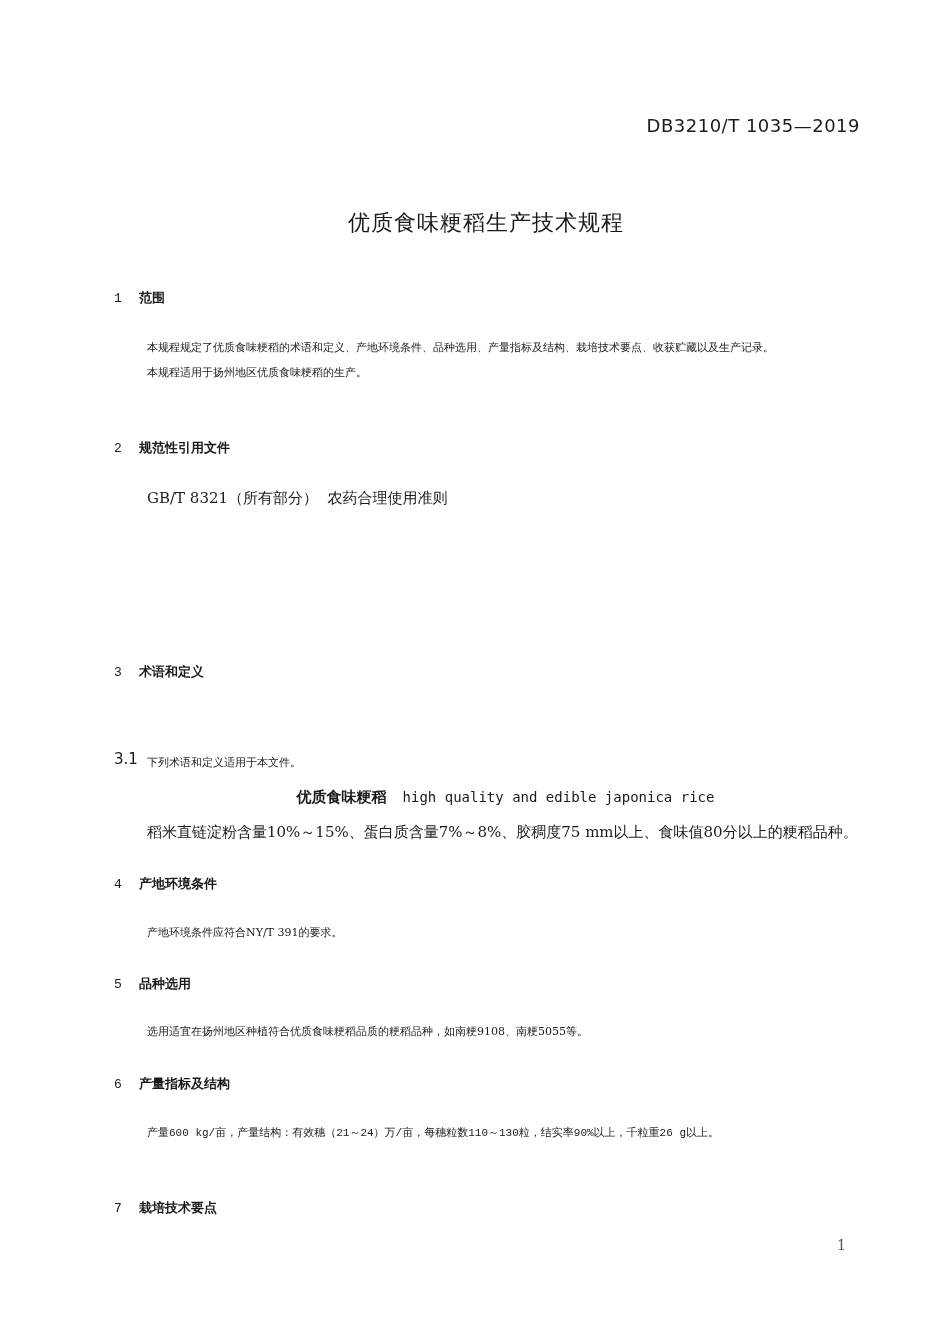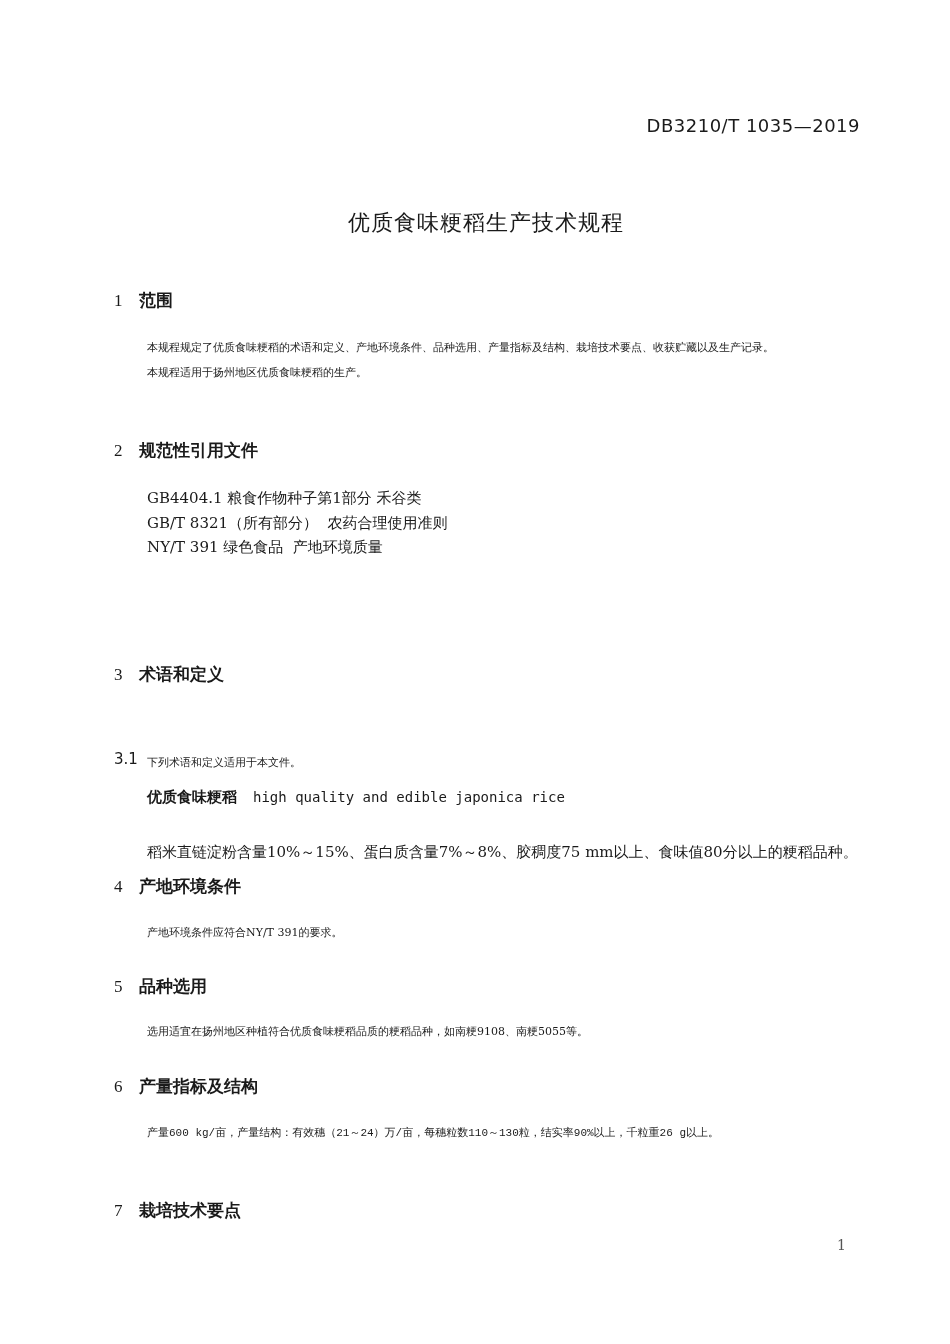--- a/index.html
+++ b/index.html
@@ -3,25 +3,25 @@
 <meta charset="utf-8">
 <style>
   html, body { margin: 0; padding: 0; background: #ffffff; }
   body { width: 950px; height: 1344px; position: relative; overflow: hidden;
          font-family: "DejaVu Serif", "Liberation Serif", serif; color: #1a1a1a; }
   .doc-code { position: absolute; top: 115px; right: 90px; font-family: "DejaVu Sans", "Liberation Sans", sans-serif;
               font-size: 18px; letter-spacing: 0.5px; }
   .title { position: absolute; top: 208px; left: 0; width: 972px; text-align: center;
            font-family: "DejaVu Sans", "Liberation Sans", sans-serif; font-size: 22px; letter-spacing: 1px; }
   .block { position: absolute; left: 114px; width: 750px; }
-  .heading { font-family: Liberation Serif, serif; font-size: 17px; font-weight: bold; }
+  .heading { font-family: Liberation Mono, monospace; font-size: 13px; font-weight: bold; }
   .heading .num { display: inline-block; width: 25px; font-weight: normal; }
   .para { font-size: 11px; line-height: 24.5px; text-indent: 33px; margin: 0; }
   .line { font-size: 15px; line-height: 24.5px; padding-left: 33px; margin: 0; white-space: pre; }
-  .term { font-size: 15px; padding-left: 33px; }
+  .term { font-size: 15px; padding-left: 33px; text-align: center; }
   .term .zh { font-family: "DejaVu Sans", "Liberation Sans", sans-serif; font-weight: bold; }
   .term .en { font-family: "DejaVu Sans Mono", "Liberation Mono", monospace; margin-left: 16px; font-size: 14px; }
   .sub-num { font-family: "DejaVu Sans", "Liberation Sans", sans-serif; font-size: 15px; }
   .page-num { position: absolute; top: 1237px; left: 837px; font-size: 14px; color: #555; }
 </style>
 </head>
 <body>
 
 <div class="doc-code">DB3210/T 1035—2019</div>
 <div class="title">优质食味粳稻生产技术规程</div>
@@ -35,43 +35,41 @@
   <p class="para">本规程规定了优质食味粳稻的术语和定义、产地环境条件、品种选用、产量指标及结构、栽培技术要点、收获贮藏以及生产记录。</p>
   <p class="para">本规程适用于扬州地区优质食味粳稻的生产。</p>
 </div>
 
 <div class="block" style="top:439px;">
   <div class="heading">
     <span class="num">2</span><span>规范性引用文件</span>
   </div>
 </div>
 <div class="block" style="top:486px;">
-  <p class="line">GB4404.1 粮食作物种子第1部分 禾谷类</p>
   <p class="line">GB/T 8321（所有部分）  农药合理使用准则</p>
-  <p class="line">NY/T 391 绿色食品  产地环境质量</p>
 </div>
 
 <div class="block" style="top:663px;">
   <div class="heading">
     <span class="num">3</span><span>术语和定义</span>
   </div>
 </div>
 <div class="block" style="top:750px;font-family:Liberation Serif, serif;">
   <p class="para">下列术语和定义适用于本文件。</p>
 </div>
 <div class="block" style="top:750px;">
   <div class="sub-num">3.1</div>
 </div>
 <div class="block" style="top:788px;">
   <div class="term">
     <span class="zh">优质食味粳稻</span><span class="en">high quality and edible japonica rice</span>
   </div>
 </div>
 <div class="block" style="top:820px;">
-  <p class="line" style="white-space:normal;margin-top:20px;">稻米直链淀粉含量10%～15%、蛋白质含量7%～8%、胶稠度75 mm以上、食味值80分以上的粳稻品种。</p>
+  <p class="line" style="white-space:normal;">稻米直链淀粉含量10%～15%、蛋白质含量7%～8%、胶稠度75 mm以上、食味值80分以上的粳稻品种。</p>
 </div>
 
 <div class="block" style="top:875px;">
   <div class="heading">
     <span class="num">4</span><span>产地环境条件</span>
   </div>
 </div>
 <div class="block" style="top:921px;">
   <p class="para">产地环境条件应符合NY/T 391的要求。</p>
 </div>

